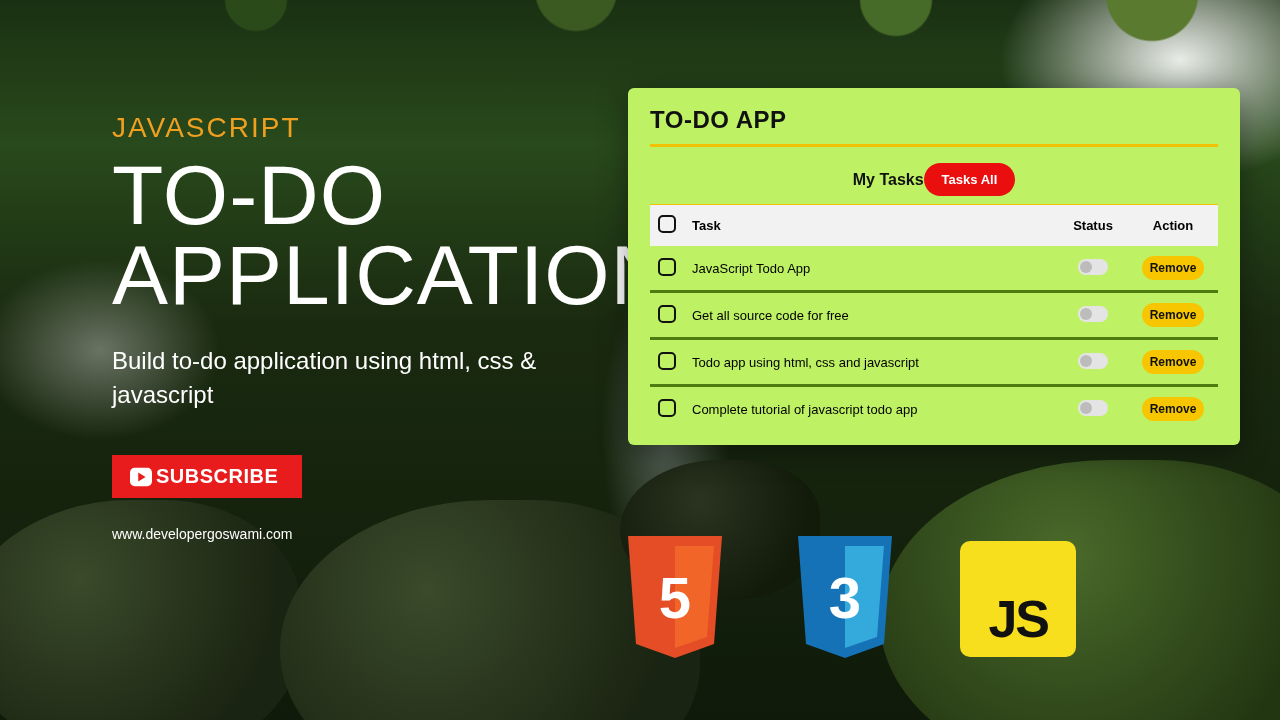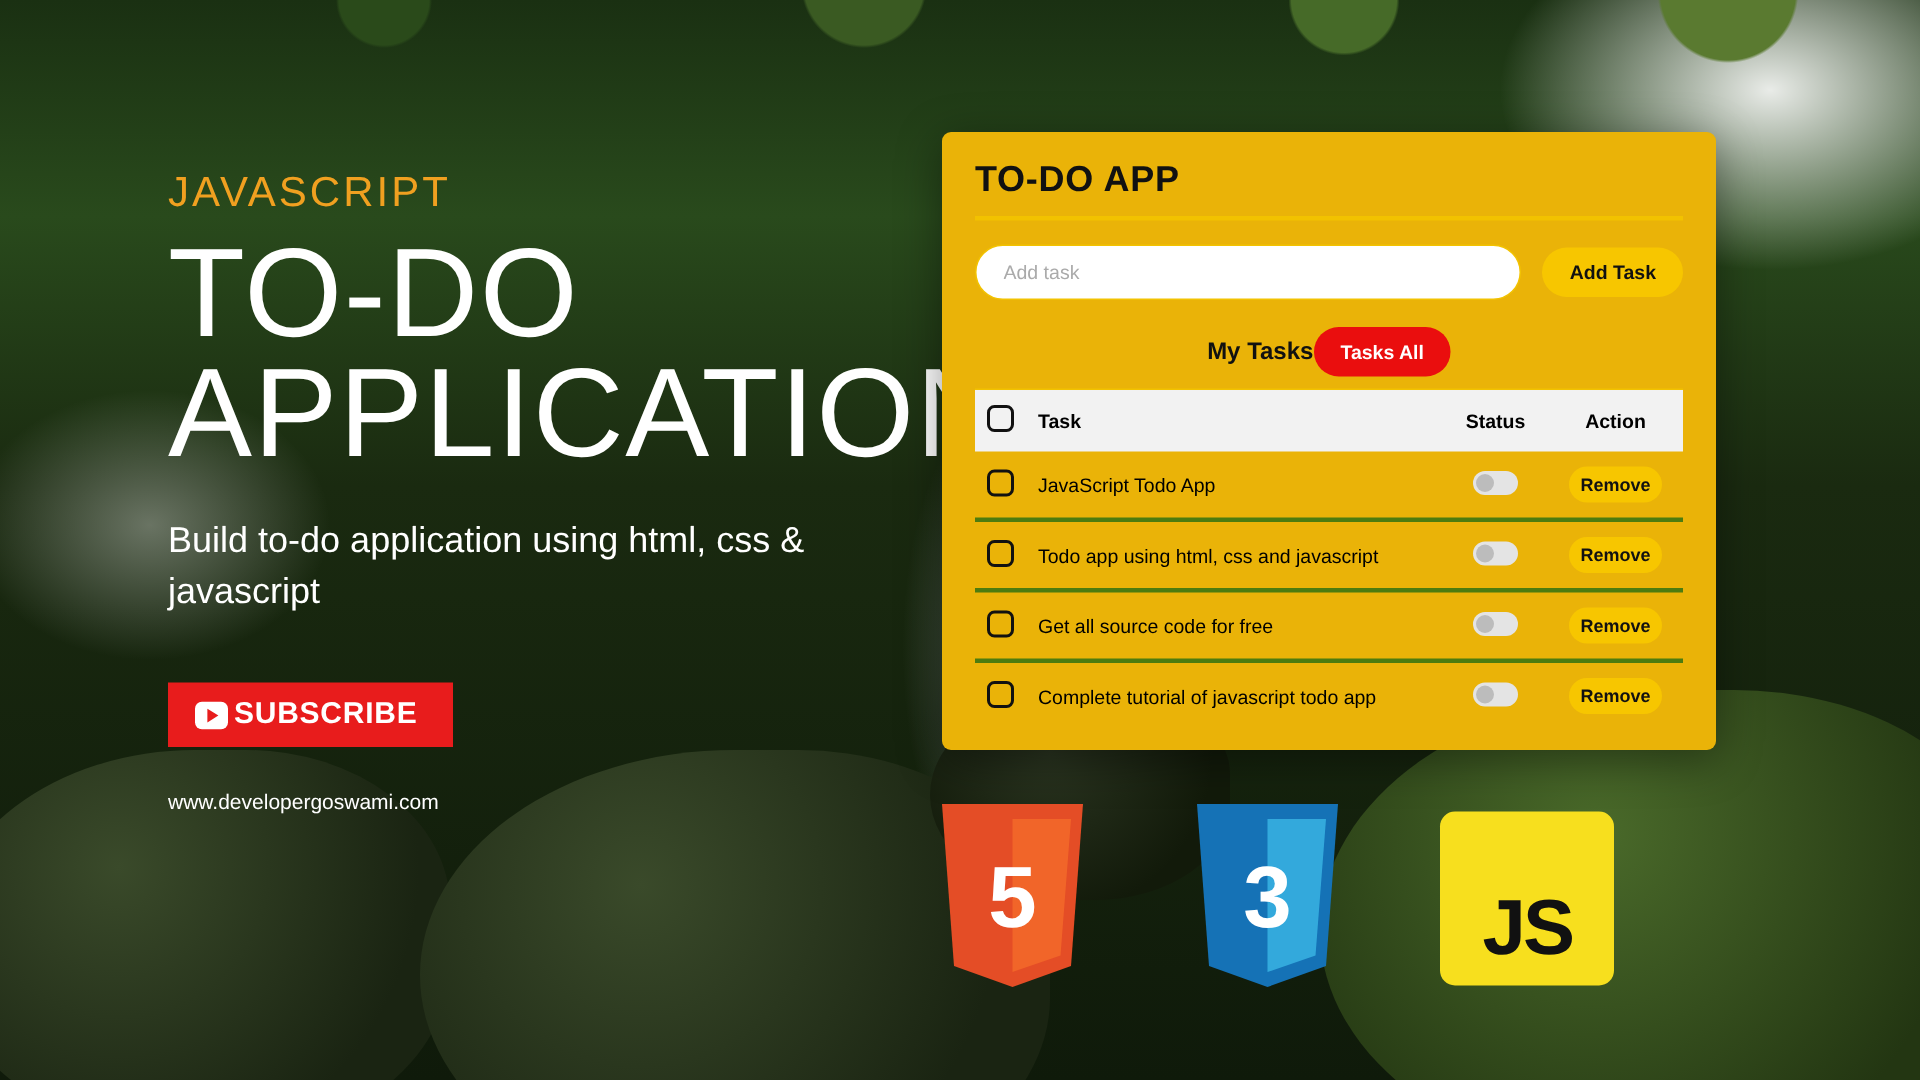--- a/index.html
+++ b/index.html
@@ -31,21 +31,21 @@
 
 .left{position:absolute;left:112px;top:112px;width:500px;color:#fff}
 .kicker{font-family:Impact,'Arial Black',sans-serif;font-size:28px;letter-spacing:2px;color:#f0a020;margin-bottom:12px}
 .title{font-family:Impact,'Arial Black',sans-serif;font-size:84px;line-height:.95;letter-spacing:1px;margin-bottom:28px}
 .sub{font-size:24px;line-height:1.45;margin-bottom:42px;font-weight:400}
 .subscribe{display:inline-flex;align-items:center;background:#e81c1c;color:#fff;font-weight:700;font-size:20px;padding:10px 24px 10px 14px;letter-spacing:.5px}
 .subscribe svg{display:block}
 .url{margin-top:28px;font-size:14px}
 
 
-.app{position:absolute;left:628px;top:88px;width:516px;background:#eab308;border-radius:6px;box-shadow:0 6px 30px rgba(0,0,0,.4);padding:18px 22px 14px}
+.app{position:absolute;left:628px;top:88px;width:612px;background:#bef264;border-radius:6px;box-shadow:0 6px 30px rgba(0,0,0,.4);padding:18px 22px 14px}
 .app h1{font-family:Impact,'Arial Black',sans-serif;font-size:24px;letter-spacing:.5px;color:#111;margin-bottom:10px}
 .hr-accent{height:3px;background:#f2c200;border:none;margin-bottom:16px}
 .add-row{display:flex;gap:14px;align-items:center;margin-bottom:18px}
 .add-input{flex:1;border:1.5px solid #f2c200;border-radius:22px;padding:10px 18px;font-size:13px;outline:none;color:#333}
 .add-input::placeholder{color:#aaa}
 .btn{border:none;border-radius:18px;font-size:13px;font-weight:600;cursor:pointer;padding:9px 18px;white-space:nowrap}
 .btn-yellow{background:#f7c600;color:#111}
 .btn-red{background:#ea0e0e;color:#fff}
 .mytasks-row{display:flex;justify-content:center;align-items:center;margin-bottom:8px}
 .mytasks-row h2{font-size:16px;font-weight:700;color:#111}
@@ -95,24 +95,20 @@
       <path d="M9 7 L17 12 L9 17 Z" fill="#e81c1c"></path>
     </svg>
     <span>SUBSCRIBE</span>
   </div>
   <div class="url">www.developergoswami.com</div>
 </div>
 
 <div class="app">
   <h1>TO-DO APP</h1>
   <hr class="hr-accent">
-  <div class="add-row">
-    <input class="add-input" placeholder="Add task" style="">
-    <button class="btn btn-yellow">Add Task</button>
-  </div>
   <div class="mytasks-row">
     <h2>My Tasks</h2>
     <button class="btn btn-red">Tasks All</button>
   </div>
   <hr class="hr-thin">
   <table>
     <thead>
       <tr>
         <th class="chk-col"><span class="chk"></span></th>
         <th class="task-col">Task</th>
@@ -122,27 +118,27 @@
     </thead>
     <tbody>
       <tr>
         <td class="chk-col"><span class="chk"></span></td>
         <td>JavaScript Todo App</td>
         <td class="status-col"><span class="toggle"></span></td>
         <td class="action-col"><span class="remove-pill">Remove</span></td>
       </tr>
       <tr>
         <td class="chk-col"><span class="chk"></span></td>
-        <td>Todo app using html, css and javascript</td>
+        <td>Get all source code for free</td>
         <td class="status-col"><span class="toggle"></span></td>
         <td class="action-col"><span class="remove-pill">Remove</span></td>
       </tr>
       <tr>
         <td class="chk-col"><span class="chk"></span></td>
-        <td>Get all source code for free</td>
+        <td>Todo app using html, css and javascript</td>
         <td class="status-col"><span class="toggle"></span></td>
         <td class="action-col"><span class="remove-pill">Remove</span></td>
       </tr>
       <tr>
         <td class="chk-col"><span class="chk"></span></td>
         <td>Complete tutorial of javascript todo app</td>
         <td class="status-col"><span class="toggle"></span></td>
         <td class="action-col"><span class="remove-pill">Remove</span></td>
       </tr>
     </tbody>

